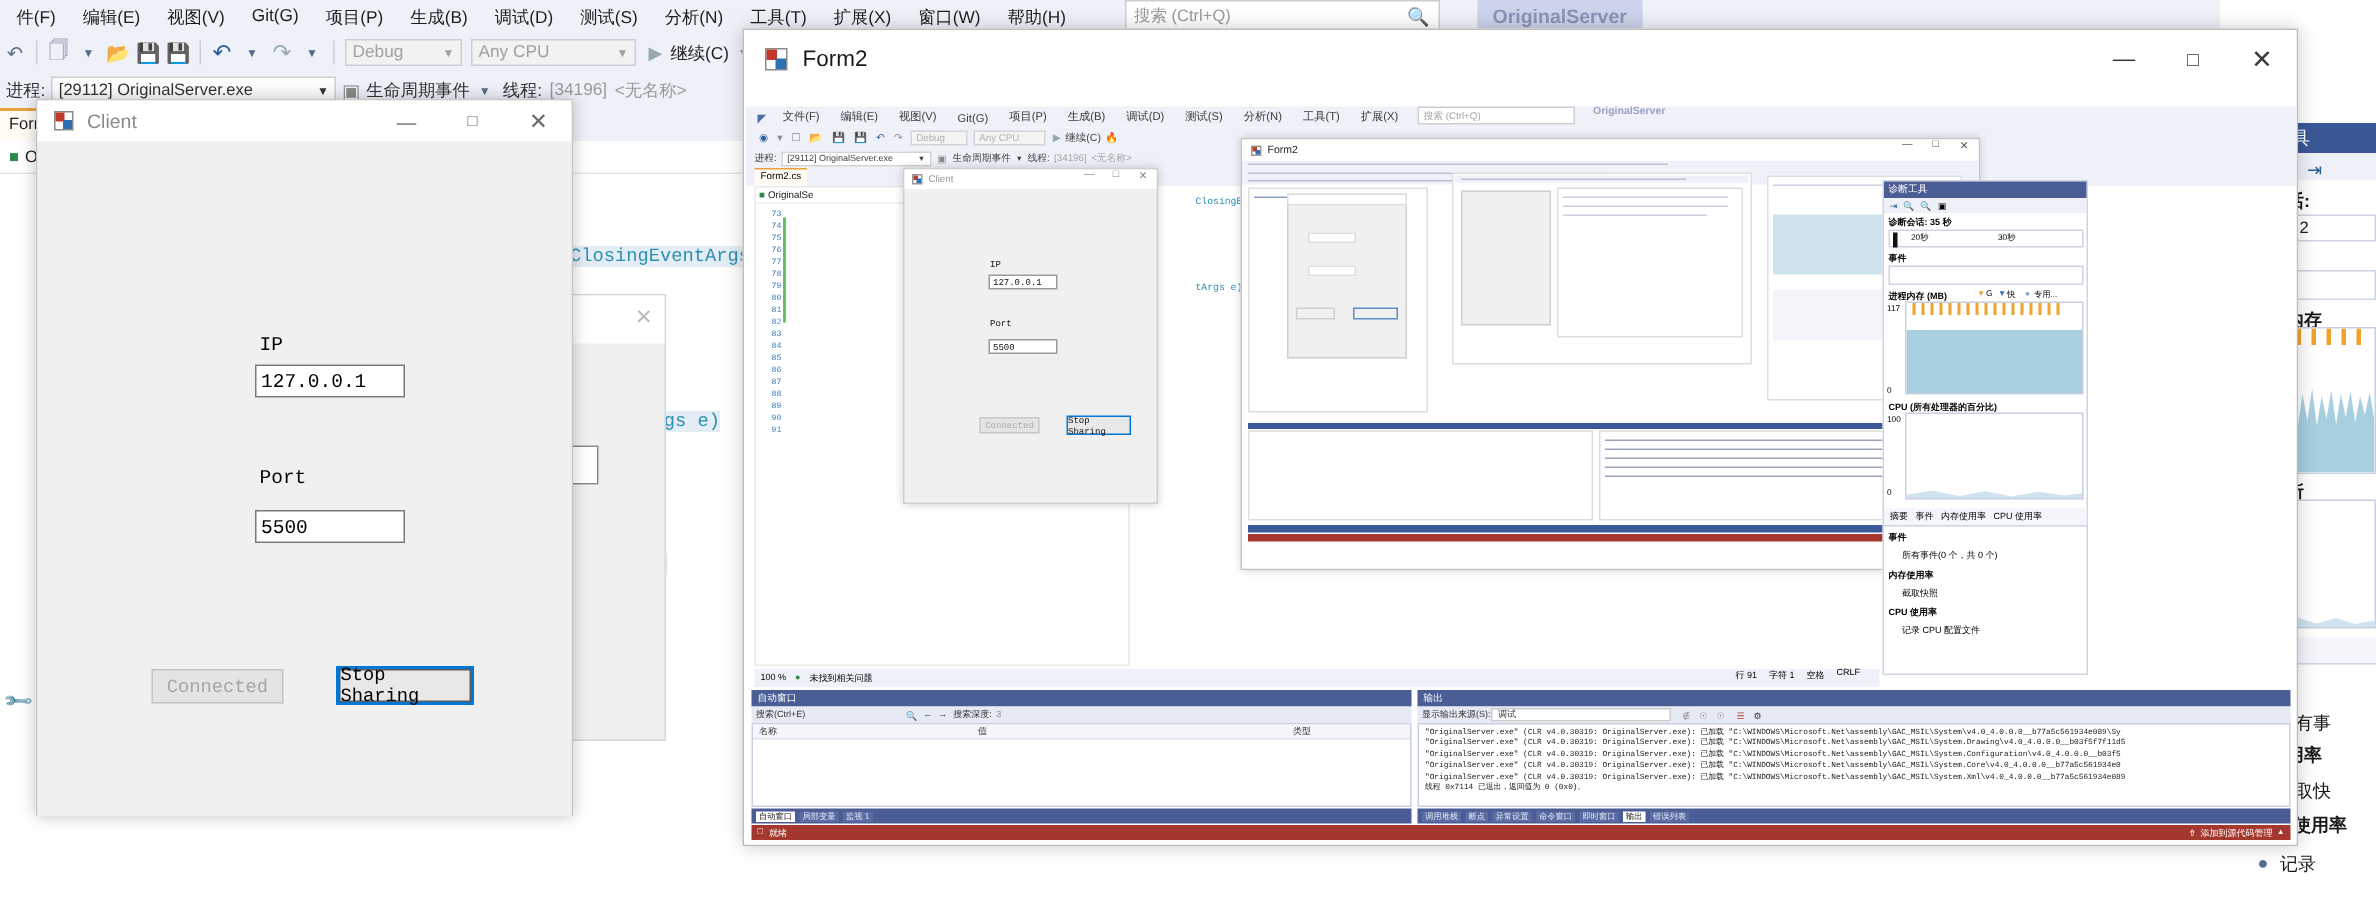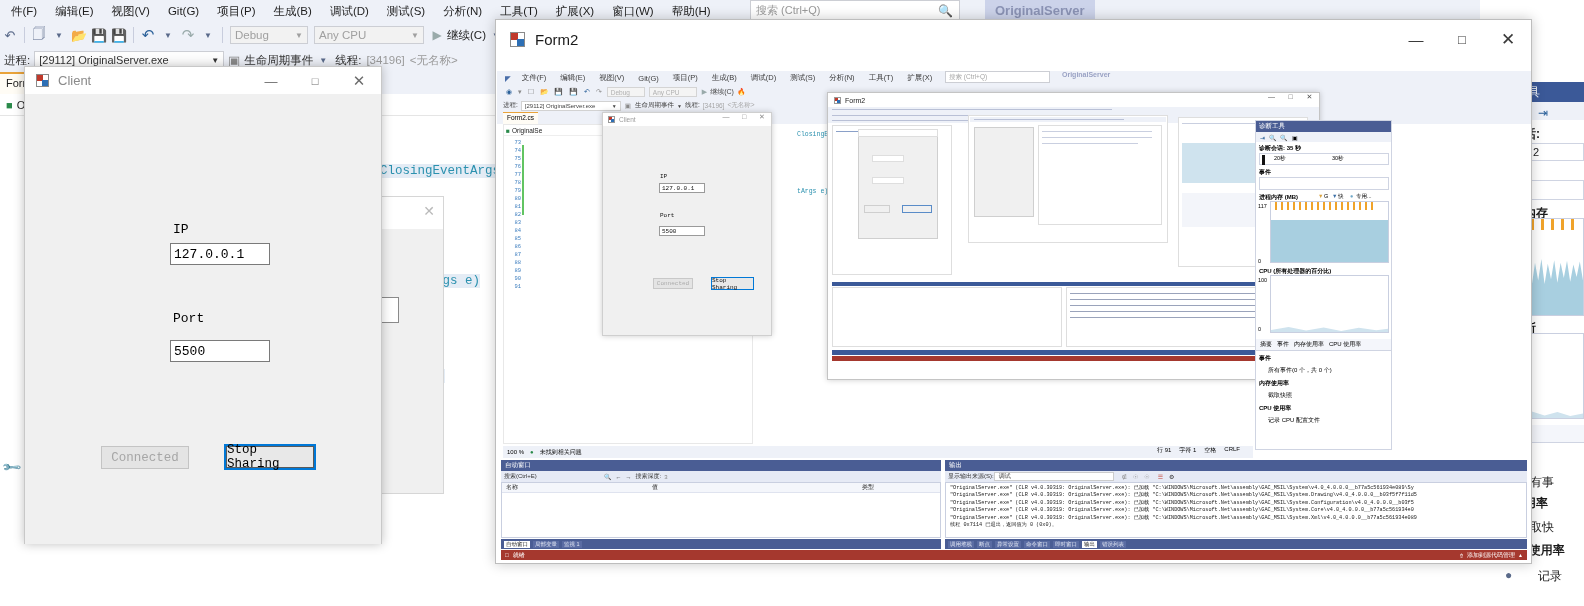--- a/index.html
+++ b/index.html
@@ -376,21 +376,21 @@
         
         
       </div>
       <div class="diag-txt" style="left:20px; top:451px; font-weight:bold;">件</div>
       <div class="diag-txt" style="left:38px; top:474px;">所有事</div>
       <span class="tiny-ico" style="left:24px; top:476px;">▸</span>
       <div class="diag-txt" style="left:20px; top:495px; font-weight:bold;">存使用率</div>
       <div class="diag-txt" style="left:38px; top:519px;">截取快</div>
       <span class="tiny-ico" style="left:24px; top:521px; color:#333;">■</span>
       <div class="diag-txt" style="left:20px; top:542px; font-weight:bold;">CPU 使用率</div>
-      <div class="diag-txt" style="left:58px; top:568px;">记录</div>
+      <div class="diag-txt" style="left:40px; top:568px;">记录</div>
       <span class="tiny-ico" style="left:25px; top:568px; font-size:12px;">●</span>
 
     </div>
   </div>
 
   <div class="client-win">
     <div class="client-title">
       <span class="appicon"></span>
       <span class="ttl">Client</span>
       <div class="winbtns">

